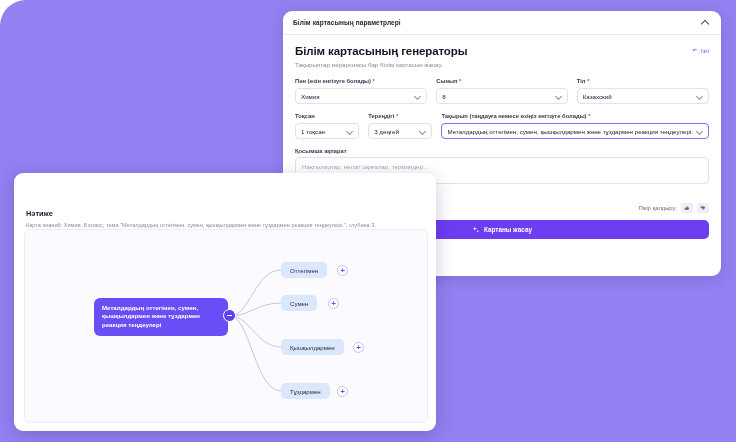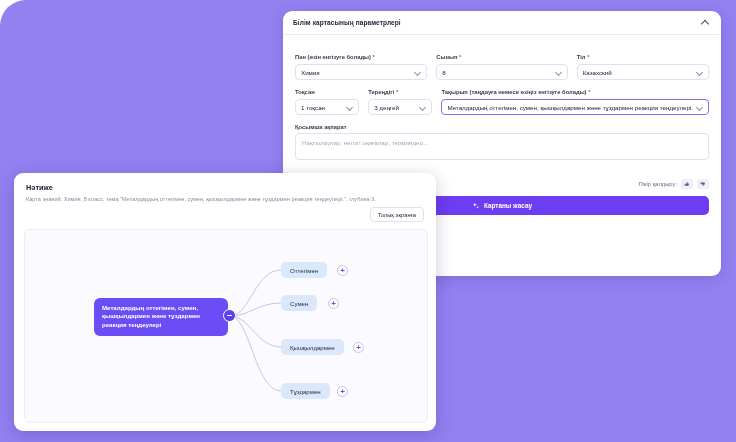--- a/index.html
+++ b/index.html
@@ -242,20 +242,21 @@
     top: 173px;
     width: 422px;
     height: 258px;
     background: #ffffff;
     border-radius: 9px;
     box-shadow: 0 4px 18px rgba(35, 15, 80, 0.22);
     overflow: hidden;
   }
   .result-head {
     padding: 10px 12px 0 12px;
+    margin-top: 26px;
   }
   .result-title {
     font-size: 7.4px;
     font-weight: bold;
     color: #1d1933;
   }
   .result-desc {
     font-size: 5.6px;
     color: #8d89a2;
     margin-top: 4px;
@@ -378,20 +379,35 @@
   <div class="bg-purple"></div>
 
   <div class="settings-panel">
     <div class="panel-header">
       <div class="panel-header-title">Білім картасының параметрлері</div>
       <div class="panel-header-spacer"></div>
       <div class="chevron-up-icon"></div>
     </div>
 
     <div class="panel-body">
+      <div class="gen-title-row">
+        <div>
+          <div class="gen-title">Білім картасының генераторы</div>
+          <div class="gen-subtitle">Тақырыптар иерархиясы бар білім картасын жасау.</div>
+        </div>
+        <div class="reset-link">
+          <span class="undo-icon">
+            <svg width="7" height="7" viewBox="0 0 10 10">
+                <path d="M2 5 Q4 2 7 4" stroke="#6d4df5" stroke-width="1" fill="none"></path>
+                <path d="M1.5 3 L2 5.3 L4 4.3" stroke="#6d4df5" stroke-width="1" fill="none"></path>
+              </svg>
+          </span>
+          <span>Ізгі</span>
+        </div>
+      </div>
 
       <div class="field-row">
         <div class="field w-a">
           <div class="field-label">
             <span>Пән (өзін енгізуге болады)</span>
             <span class="req">*</span>
           </div>
           <div class="select-box">
             <span class="select-value">Химия</span>
             <span class="chev-down-icon"></span>

